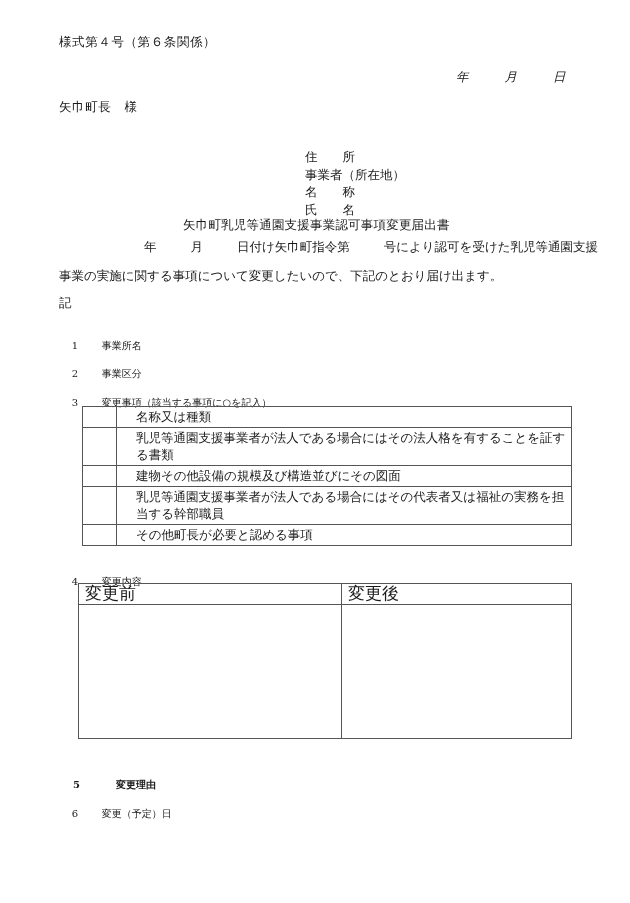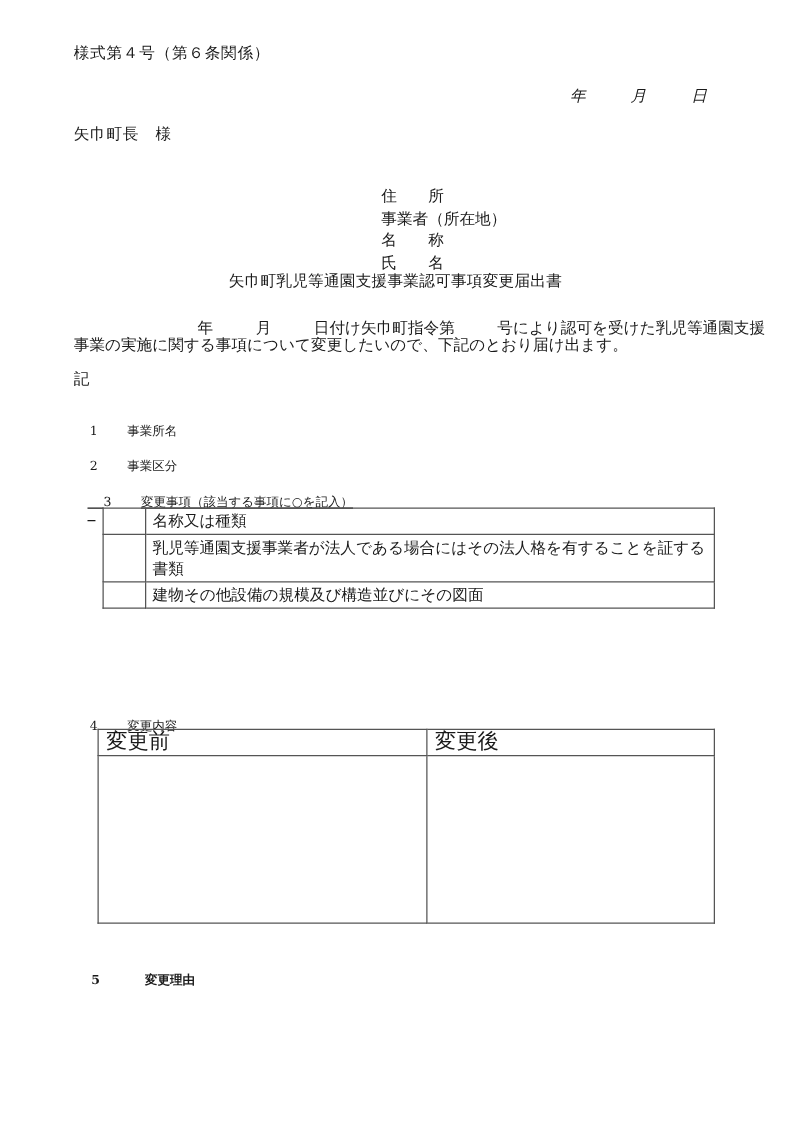--- a/index.html
+++ b/index.html
@@ -59,23 +59,22 @@
 
   
   #doc-title {
     left: 183px; top: 219px;
     font-size: 12.5px;
     letter-spacing: 0.2px;
   }
 
   
   #body-line-1 {
-    left: 128px; top: 244px;
-    font-size: 12.5px;
-    font-family: Liberation Mono, monospace;
+    left: 128px; top: 228px;
+    font-size: 12.5px;
   }
   #body-line-2 {
     left: 59px; top: 270px;
     font-size: 12.5px;
   }
   .pad-a { display:inline-block; width: 34px; }
   .pad-b { display:inline-block; width: 34px; }
   .pad-c { display:inline-block; width: 34px; }
 
   #ki-mark {
@@ -84,40 +83,40 @@
   }
 
   
   .item-label {
     position: absolute;
     font-size: 10px;
     white-space: pre;
   }
   #item-1 { left: 59px; top: 331px; }
   #item-2 { left: 59px; top: 359px; }
-  #item-3 { left: 70px; top: 388px; text-decoration: underline; }
+  #item-3 { left: 59px; top: 388px; }
   #item-4 { left: 59px; top: 567px; }
   #item-5 { left: 59px; top: 770px; font-weight: bold; }
   #item-6 { left: 59px; top: 799px; }
 
   .num { display: inline-block; width: 30px; }
   .num-wide { display: inline-block; width: 43px; }
 
   
   #change-items-table {
     position: absolute;
     left: 82px; top: 406px;
     width: 490px;
     border-collapse: collapse;
     font-size: 12.5px;
     table-layout: fixed;
   }
   #change-items-table td {
     border: 1px solid #555;
-    padding: 1px 4px 2px 5px;
+    padding: 1px 4px 2px 19px;
     vertical-align: top;
     line-height: 17px;
     height: 15px;
   }
   #change-items-table td.mark-cell {
     width: 33px;
     padding: 0;
   }
 
   
@@ -190,20 +189,28 @@
         <td>名称又は種類</td>
       </tr>
       <tr>
         <td class="mark-cell"></td>
         <td>乳児等通園支援事業者が法人である場合にはその法人格を有することを証する書類</td>
       </tr>
       <tr>
         <td class="mark-cell"></td>
         <td>建物その他設備の規模及び構造並びにその図面</td>
       </tr>
+      <tr>
+        <td class="mark-cell"></td>
+        <td>乳児等通園支援事業者が法人である場合にはその代表者又は福祉の実務を担当する幹部職員</td>
+      </tr>
+      <tr>
+        <td class="mark-cell"></td>
+        <td>その他町長が必要と認める事項</td>
+      </tr>
     </tbody>
   </table>
 
   <div class="item-label" id="item-4">
     <span class="num">4</span><span>変更内容</span>
   </div>
 
   <table id="change-content-table">
     <thead>
       <tr>
@@ -216,14 +223,17 @@
         <td class="blank-cell"></td>
         <td class="blank-cell"></td>
       </tr>
     </tbody>
   </table>
 
   <div class="item-label" id="item-5">
     <span class="num-wide">5</span><span>変更理由</span>
   </div>
 
+  <div class="item-label" id="item-6">
+    <span class="num">6</span><span>変更（予定）日</span>
+  </div>
 
 </div>
 
 </body></html>

